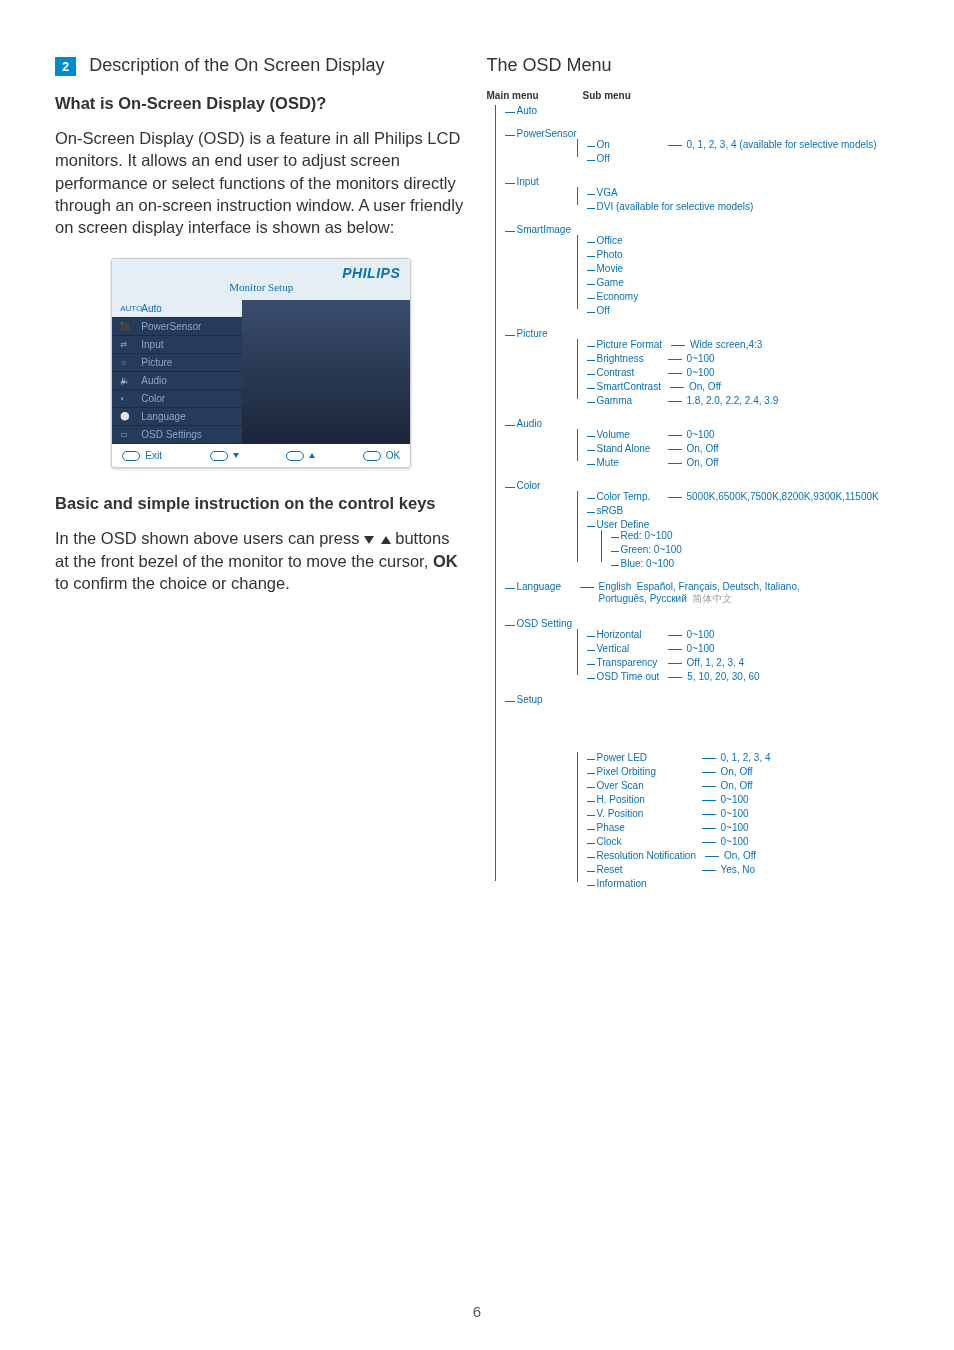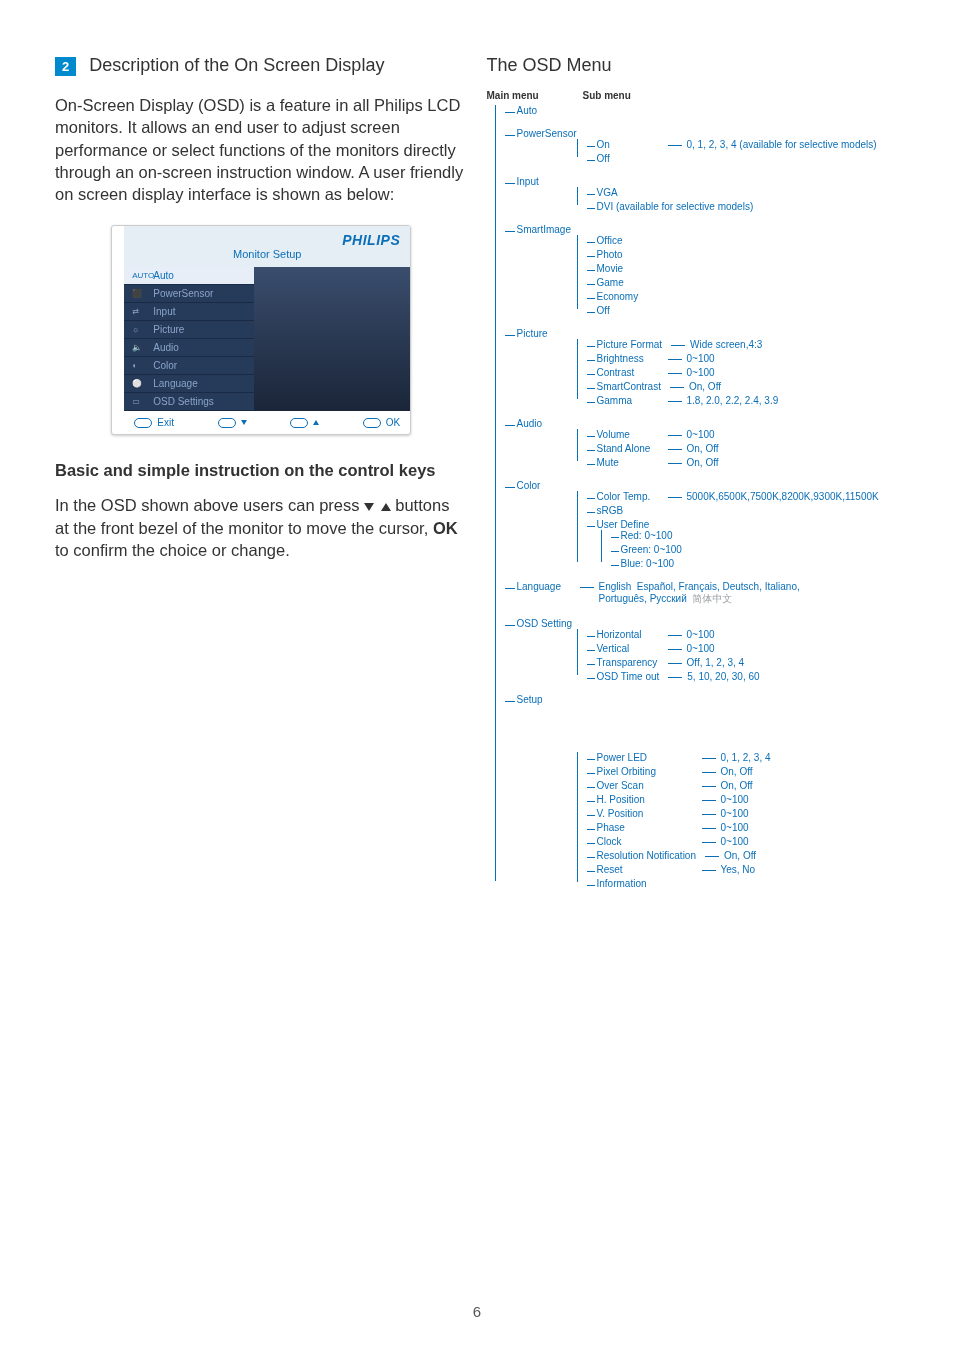--- a/index.html
+++ b/index.html
@@ -4,24 +4,24 @@
 <style>
   * { margin: 0; padding: 0; box-sizing: border-box; }
   body { font-family: Arial, Helvetica, sans-serif; width: 954px; height: 1350px; position: relative; color: #333; }
   .page { display: flex; gap: 19px; padding: 55px 55px 0 55px; }
   .col { flex: 1; }
   .section-badge { display: inline-block; background: #0089cc; color: #fff; font-weight: bold; font-size: 13px; padding: 2px 7px; margin-right: 8px; }
   .h2 { font-size: 18px; font-weight: normal; margin-bottom: 18px; }
   .h3 { font-size: 16.5px; font-weight: bold; margin-bottom: 14px; }
   .para { font-size: 16.5px; line-height: 1.35; margin-bottom: 20px; font-weight: 300; }
   .ok-bold { font-weight: bold; }
-  .osd-fig { width: 300px; margin: 0 auto 26px auto; border: 1px solid #ccc; border-radius: 3px; box-shadow: 0 1px 3px rgba(0,0,0,.2); background: #fff; padding-left: 12px; }
+  .osd-fig { width: 300px; margin: 0 auto 26px auto; border: 1px solid #ccc; border-radius: 3px; box-shadow: 0 1px 3px rgba(0,0,0,.2); background: #fff; }
   .osd-top { background: #e6eef5; padding: 6px 10px 4px 10px; }
   .osd-brand { text-align: right; color: #0b6fb8; font-weight: bold; font-size: 14px; letter-spacing: 0.5px; font-style: italic; }
-  .osd-title { text-align: center; color: #0b6fb8; font-size: 11px; padding-bottom: 3px; }
+  .osd-title { text-align: center; color: #0b6fb8; font-size: 11px; padding-bottom: 3px; font-family: Liberation Serif, serif; }
   .osd-body { display: flex; }
   .osd-left { width: 130px; background: #263a5a; }
   .osd-right { flex: 1; background: linear-gradient(#3a4d6d,#1a2538); min-height: 140px; }
   .osd-item { display: flex; align-items: center; gap: 8px; padding: 3px 8px; font-size: 10px; color: #8aa5c9; border-bottom: 1px solid #1c2b45; }
   .osd-item.sel { background: #e8eef7; color: #0b6fb8; }
   .osd-icon { width: 13px; height: 10px; display: inline-block; }
   .osd-foot { display: flex; justify-content: space-between; align-items: center; padding: 6px 10px; }
   .osd-key { font-size: 10px; color: #0b6fb8; display: flex; align-items: center; gap: 5px; }
   .osd-keyshape { display: inline-block; width: 18px; height: 10px; border: 1px solid #0b6fb8; border-radius: 6px; }
   .tri { display: inline-block; width: 0; height: 0; }
@@ -54,20 +54,21 @@
 </style>
 </head>
 <body>
 
 <div class="page">
   <div class="col">
     <div class="h2">
       <span class="section-badge">2</span>
       <span>Description of the On Screen Display</span>
     </div>
+    <div class="h3">What is On-Screen Display (OSD)?</div>
     <div class="para">On-Screen Display (OSD) is a feature in all Philips LCD monitors. It allows an end user to adjust screen performance or select functions of the monitors directly through an on-screen instruction window. A user friendly on screen display interface is shown as below:</div>
 
     <div class="osd-fig">
       <div class="osd-top">
         <div class="osd-brand">PHILIPS</div>
         <div class="osd-title">Monitor Setup</div>
       </div>
       <div class="osd-body">
         <div class="osd-left" id="osd-items">
             <div class="osd-item sel">

